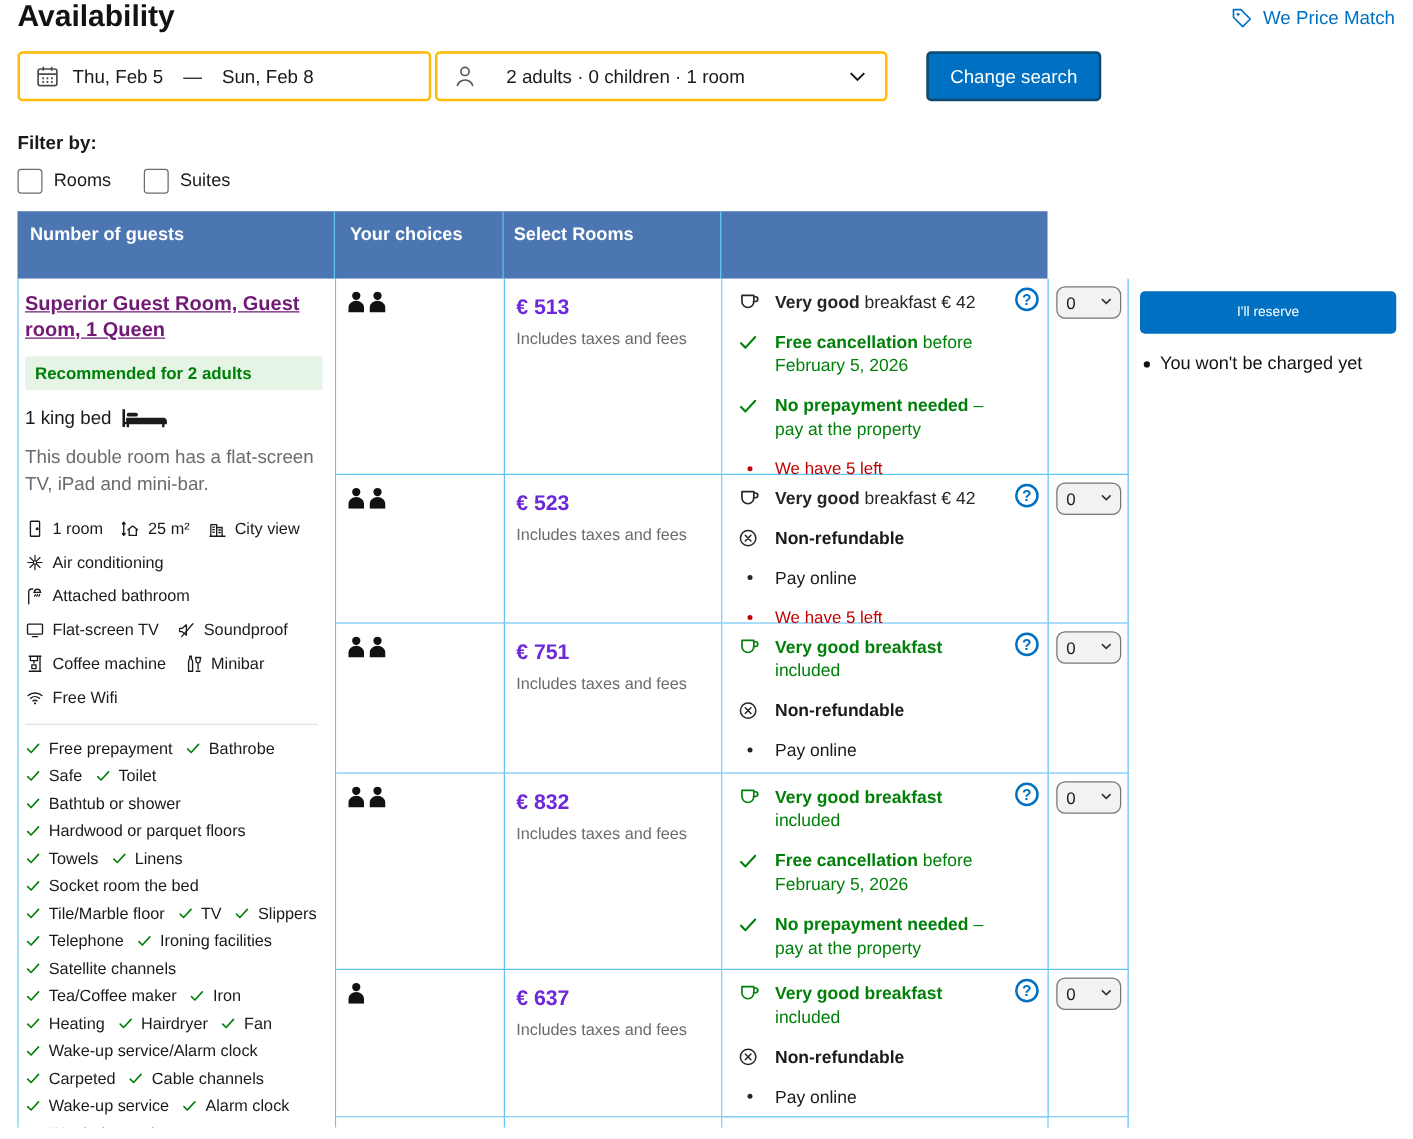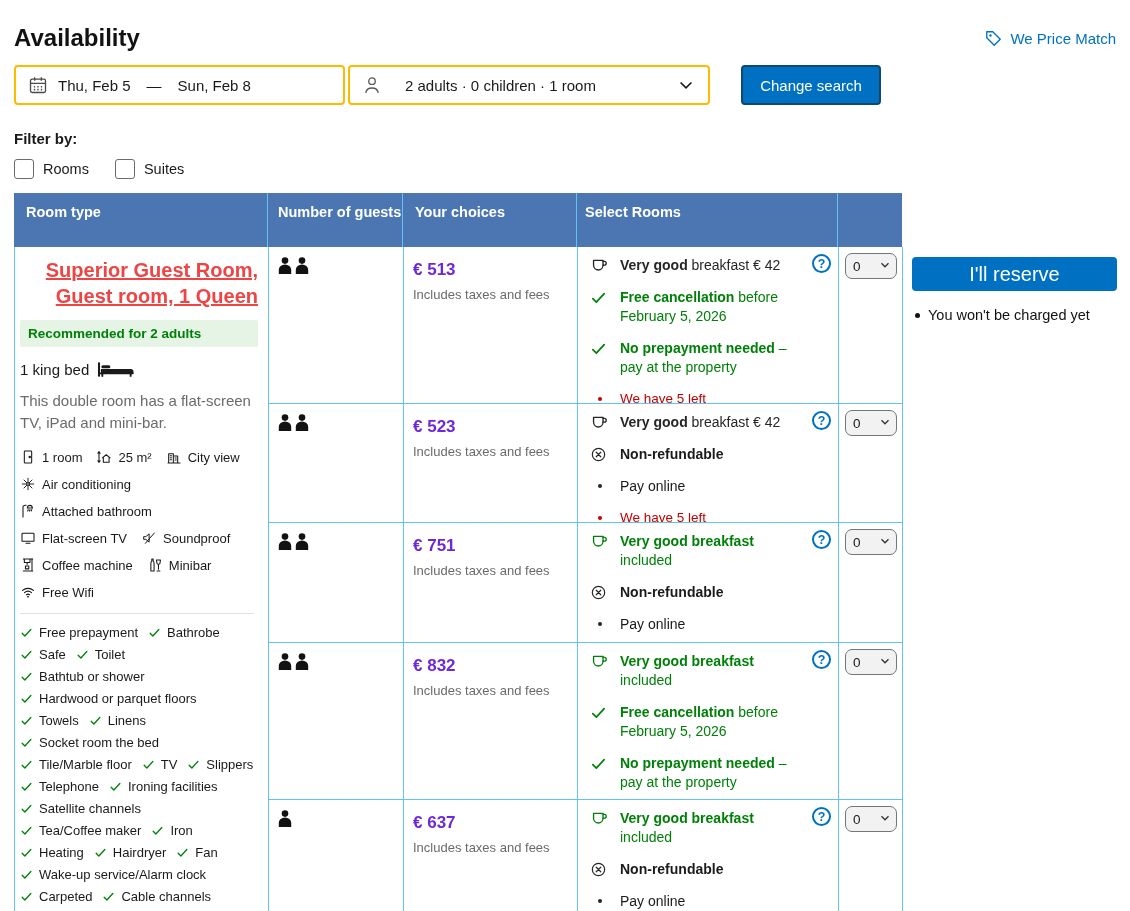--- a/index.html
+++ b/index.html
@@ -5,21 +5,21 @@
   * { box-sizing: border-box; margin: 0; padding: 0; }
   html,body { background:#fff; }
   body {
     width:1130px; height:911px; overflow:hidden;
     font-family:"Liberation Sans", sans-serif;
     color:#1a1a1a; font-size:14px;
   }
   .page { padding-left:14px; padding-right:6px; }
 
   
-  .top-bar { display:flex; justify-content:space-between; align-items:flex-start; margin-top:24px; }
+  .top-bar { display:flex; justify-content:space-between; align-items:flex-start; margin-top:0; }
   .page-title { font-size:24px; font-weight:bold; color:#121212; }
   .price-match { display:flex; align-items:center; gap:7px; color:#0071c2; font-size:15px; margin-top:5px; margin-right:8px; cursor:pointer; }
   .price-match svg { width:19px; height:19px; display:block; }
 
   
   .search-bar { display:flex; gap:3px; margin-top:13px; }
   .search-box { display:flex; align-items:center; background:#fff; border:2px solid #febb02; border-radius:4px; height:40px; font-size:15px; }
   .date-box { width:331px; padding:0 12px; gap:10px; }
   .date-sep { margin:0 6px; color:#1a1a1a; }
   .occ-box { width:362px; padding:0 12px; gap:23px; }
@@ -53,21 +53,21 @@
   .t-body {
     display:grid; grid-template-columns:254px 135px 174px 261px 64px 221px;
     grid-template-rows:157px 119px 120px 157px 118px 8px;
     border-left:1px solid #62c2f5;
   }
   .cell { border-right:1px solid #62c2f5; border-bottom:1px solid #62c2f5; background:#fff; }
   .sliver { border-bottom:none; }
 
   
   .room-cell { grid-column:1; grid-row:1 / span 6; padding:10px 10px 0 5px; border-bottom:none; overflow:hidden; }
-  .room-link { color:#ef4444; font-weight:bold; font-size:20px; line-height:1.32; text-decoration:underline; display:inline-block; cursor:pointer;text-align:right; }
+  .room-link { color:#701a75; font-weight:bold; font-size:16px; line-height:1.32; text-decoration:underline; display:inline-block; cursor:pointer; }
   .room-badge { background:#e6f4e6; color:#008009; font-weight:bold; font-size:13.5px; padding:6px 8px; margin-top:10px; border-radius:2px; }
   .bed-row { display:flex; align-items:center; gap:8px; margin-top:14px; font-size:15px; }
   .bed-row svg { width:38px; height:17px; display:block; }
   .room-desc { color:#6b6b6b; font-size:15px; line-height:1.45; margin-top:12px; }
   .hl-list { display:flex; flex-wrap:wrap; column-gap:14px; row-gap:11px; margin-top:16px; font-size:13px; padding-right:4px; }
   .hl-item { display:flex; align-items:center; gap:6px; }
   .hl-ico svg { width:16px; height:16px; display:block; }
   .divider { border-top:1px solid #e0e0e0; margin:13px 4px 11px 0; }
   .fac-list { display:flex; flex-wrap:wrap; column-gap:10px; row-gap:7px; font-size:13px; padding-right:2px; }
   .fac { display:flex; align-items:center; gap:6px; }
@@ -98,21 +98,21 @@
   .sel-wrap select {
     appearance:none; -webkit-appearance:none; width:52px; height:26px;
     border:1px solid #767676; border-radius:7px; background:#f2f2f2;
     padding:0 18px 0 7px; font-size:13.5px; font-family:inherit; color:#1a1a1a;
   }
   .sel-chev { position:absolute; right:6px; top:6px; pointer-events:none; }
   .sel-chev svg { width:12px; height:12px; display:block; }
 
   
   .reserve-cell { grid-column:6; grid-row:1 / span 6; border:none; padding:10px 0 0 9px; }
-  .reserve-btn { width:205px; height:34px; background:#0071c2; color:#fff; border:none; border-radius:4px; font-size:20px; font-family:inherit; cursor:pointer; }
+  .reserve-btn { width:205px; height:34px; background:#0071c2; color:#fff; border:none; border-radius:4px; font-size:11px; font-family:inherit; cursor:pointer; }
   .reserve-note { display:flex; align-items:flex-start; gap:8px; margin-top:16px; font-size:14.5px; color:#121212; padding-left:3px; }
   .reserve-note .ndot { width:5px; height:5px; border-radius:50%; background:#121212; margin-top:6px; flex:0 0 5px; }
 </style>
 </head>
 <body>
 
 <div class="page">
 
   <div class="top-bar">
     <div class="page-title">Availability</div>
@@ -157,21 +157,20 @@
       <span>Rooms</span>
     </label>
     <label class="chk-group">
       <span class="checkbox"></span>
       <span>Suites</span>
     </label>
   </div>
 
   <div class="avail-table">
     <div class="t-head">
-      <div class="h-cell">Room type</div>
       <div class="h-cell h-guests">Number of guests</div>
       <div class="h-cell">Your choices</div>
       <div class="h-cell h-select">Select Rooms</div>
       <div class="h-cell"></div>
     </div>
 
     <div class="t-body" id="t-body">
       <div class="cell room-cell">
         <a class="room-link">Superior Guest Room, Guest room, 1 Queen</a>
         <div class="room-badge">Recommended for 2 adults</div>

